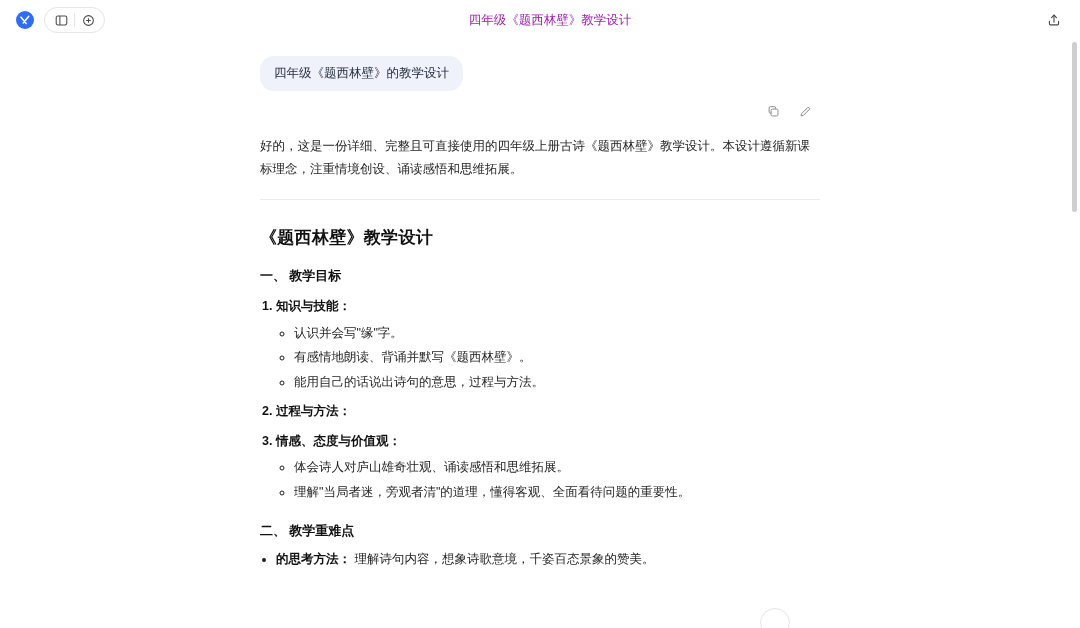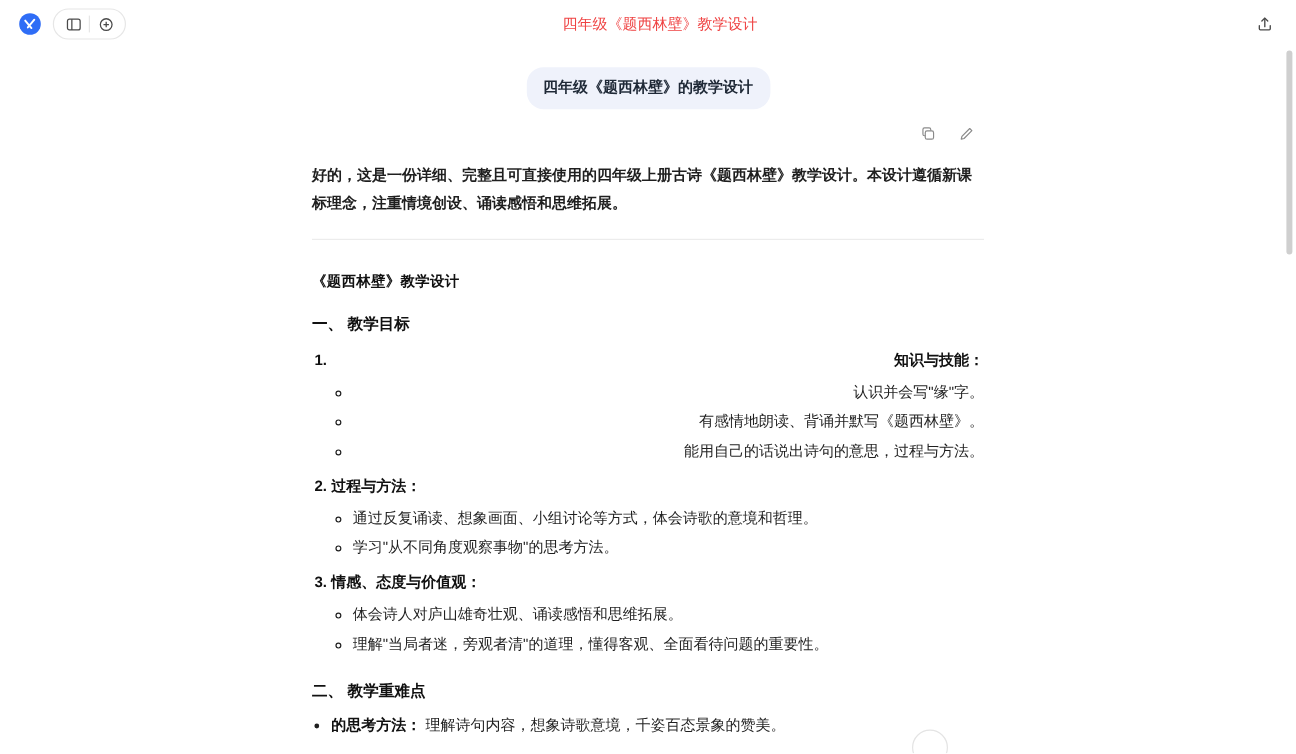--- a/index.html
+++ b/index.html
@@ -51,21 +51,21 @@
     cursor: pointer;
   }
   .pilldiv { width: 1px; height: 14px; background: #e6e6e6; }
 
   .topbar-title {
     position: absolute;
     left: 0; right: 0;
     top: 12px;
     text-align: center;
     font-size: 12.5px;
-    color: #ef4444;
+    color: #a21caf;
     pointer-events: none;
     padding-left: 20px;
   }
   .topbar-right {
     position: absolute;
     right: 14px; top: 8px;
     width: 24px; height: 24px;
     display: flex; align-items: center; justify-content: center;
     border-radius: 6px;
     cursor: pointer;
@@ -79,22 +79,21 @@
   }
   .content {
     width: 560px;
     margin: 0 auto;
     padding-top: 16px;
     padding-bottom: 40px;
   }
 
   .userrow {
     display: flex;
-    justify-content: center;
-    font-weight: bold;
+    justify-content: flex-start;
   }
   .userbubble {
     background: #eff2fb;
     color: #1f2937;
     border-radius: 14px;
     padding: 8px 14px;
     font-size: 12.5px;
     line-height: 1.5;
     max-width: 420px;
   }
@@ -112,57 +111,57 @@
     cursor: pointer;
     border-radius: 4px;
     color: #8a8a8a;
   }
 
   .intro {
     margin-top: 14px;
     font-size: 12.5px;
     line-height: 1.85;
     color: #1f1f1f;
-    font-weight: bold;
   }
 
   .rule {
     border: none;
     border-top: 1px solid #ececec;
     margin: 18px 0 0 0;
   }
 
   h1.doc-title {
-    font-size: 12px;
+    font-size: 17px;
     font-weight: 700;
     margin: 26px 0 0 0;
     color: #111;
     letter-spacing: .3px;
   }
 
   h2.sec {
     font-size: 13px;
     font-weight: 700;
     margin: 18px 0 0 0;
     color: #111;
+    font-family: Liberation Serif, serif;
   }
 
   .olist {
     margin: 10px 0 0 0;
     padding-left: 16px;
     list-style: decimal;
   }
   .olist > li {
     font-size: 12.5px;
     line-height: 1.9;
     font-weight: 700;
     color: #111;
     margin-top: 6px;
   }
-  .olist > li:first-child { margin-top: 0; text-align: right; }
+  .olist > li:first-child { margin-top: 0; }
 
   .sublist {
     margin: 2px 0 0 0;
     padding-left: 18px;
     list-style: circle;
   }
   .sublist li {
     font-size: 12.5px;
     line-height: 1.95;
     font-weight: 400;
@@ -279,24 +278,20 @@
         <li>
           <span>知识与技能：</span>
           <ul class="sublist">
             <li>认识并会写"缘"字。</li>
             <li>有感情地朗读、背诵并默写《题西林壁》。</li>
             <li>能用自己的话说出诗句的意思，过程与方法。</li>
           </ul>
         </li>
         <li>
           <span>过程与方法：</span>
-          <ul class="sublist">
-            <li>通过反复诵读、想象画面、小组讨论等方式，体会诗歌的意境和哲理。</li>
-            <li>学习"从不同角度观察事物"的思考方法。</li>
-          </ul>
         </li>
         <li>
           <span>情感、态度与价值观：</span>
           <ul class="sublist">
             <li>体会诗人对庐山雄奇壮观、诵读感悟和思维拓展。</li>
             <li>理解"当局者迷，旁观者清"的道理，懂得客观、全面看待问题的重要性。</li>
           </ul>
         </li>
       </ol>
 

